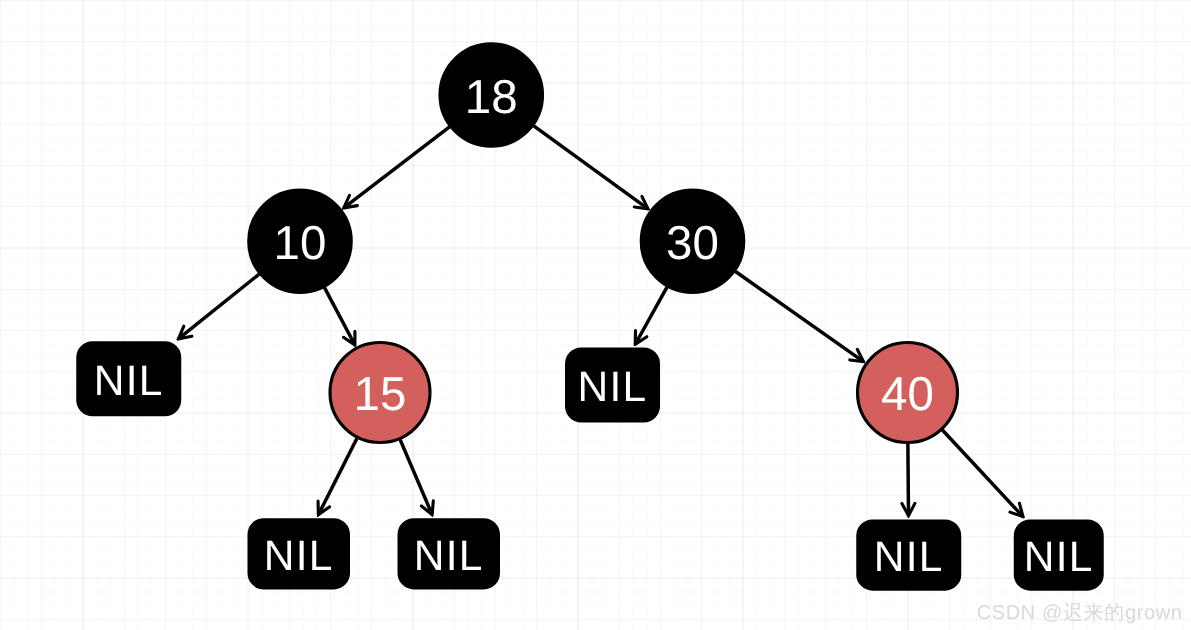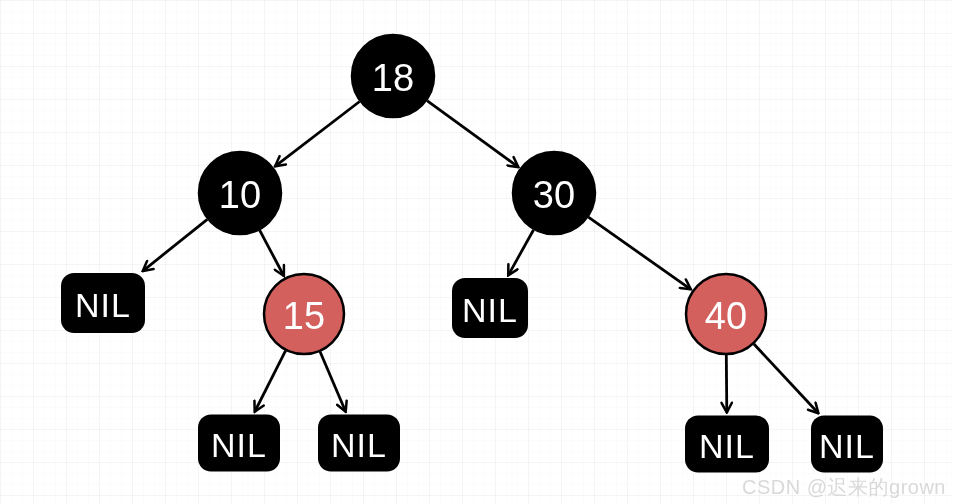--- a/index.html
+++ b/index.html
@@ -18,21 +18,21 @@
   }
   .tree-svg { position: absolute; left: 0; top: 0; }
   .tree-svg text {
     font-family: "Liberation Sans", "DejaVu Sans", sans-serif;
     user-select: none;
   }
   .watermark {
     position: absolute;
     right: 7px;
     bottom: 3px;
-    font-size: 20px;
+    font-size: 16px;
     letter-spacing: 0.5px;
     color: #d9d9d9;
     white-space: nowrap;
   }
 </style>
 </head>
 <body>
 
 <div class="stage">
   <svg class="tree-svg" width="953" height="504" viewBox="0 0 953 504">

